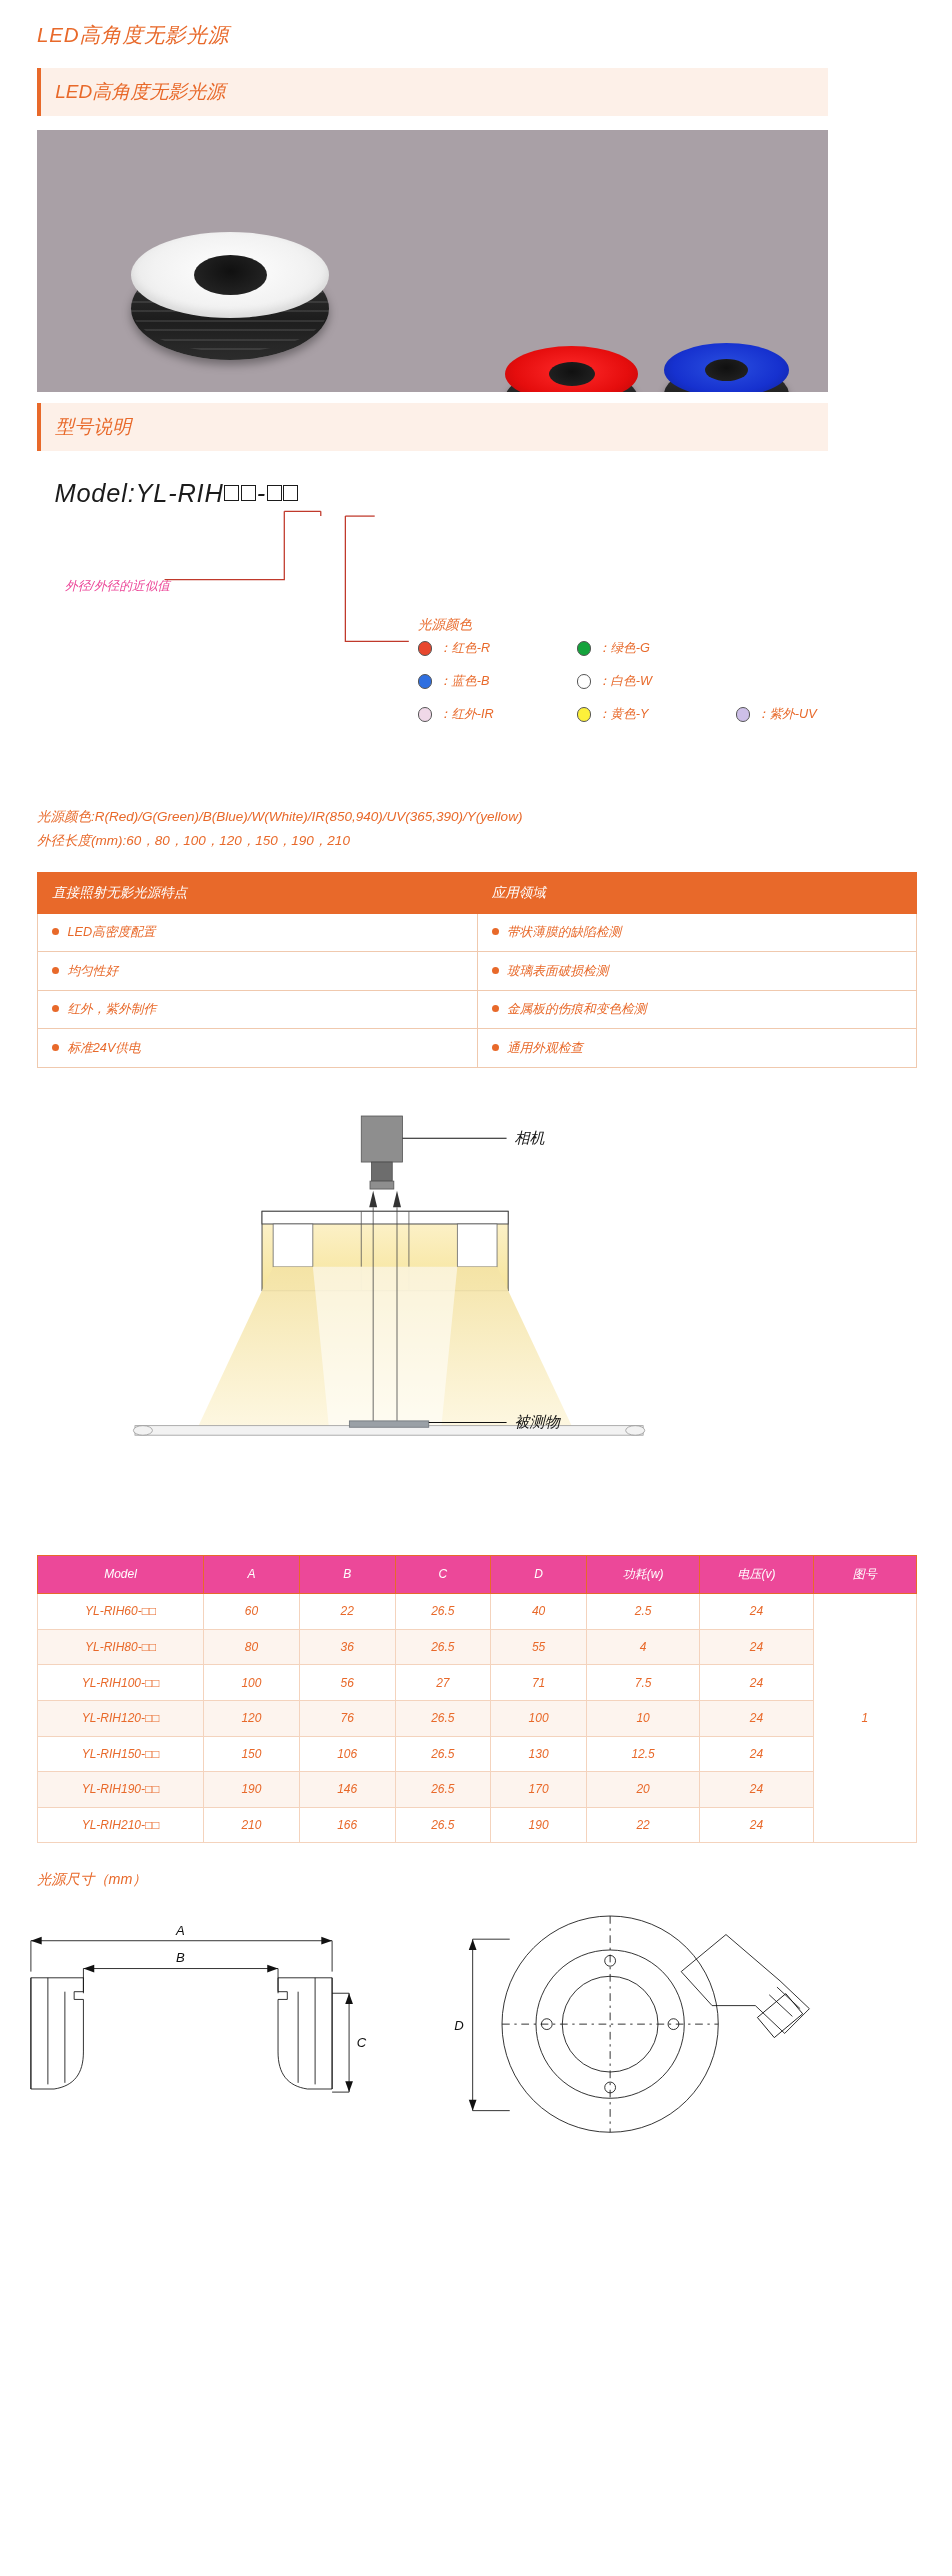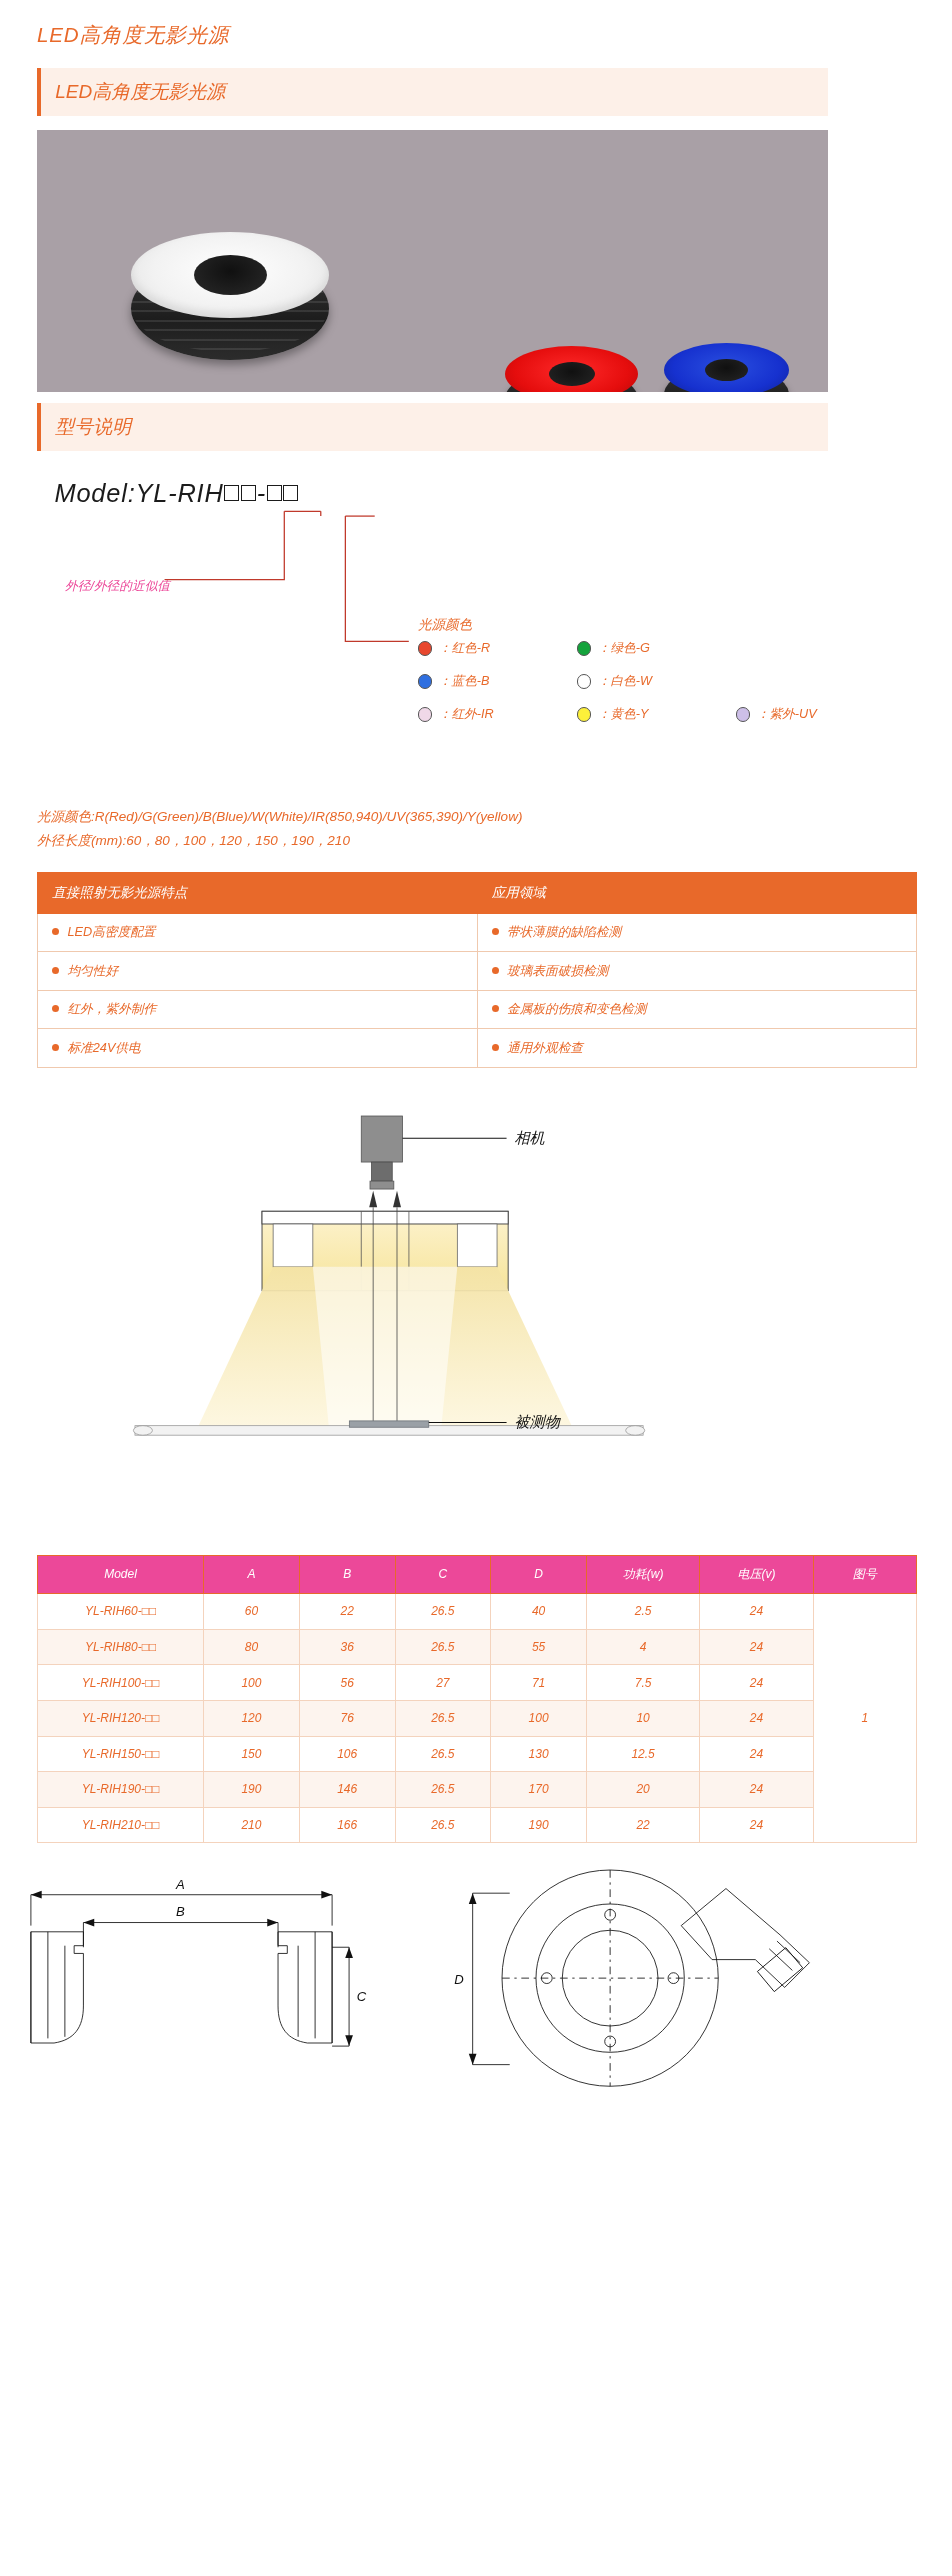--- a/index.html
+++ b/index.html
@@ -484,20 +484,21 @@
         <td>210</td>
         <td>166</td>
         <td>26.5</td>
         <td>190</td>
         <td>22</td>
         <td>24</td>
       </tr>
     </tbody>
   </table>
 
+  <div class="dim-title">光源尺寸（mm）</div>
 
   <div class="dim-wrap">
     <svg width="889" height="262" viewBox="0 0 1120 330">
       <g stroke="#111" fill="none" stroke-width="1.1">
 
         <line x1="40" y1="52" x2="430" y2="52"></line>
         <polygon points="40,52 54,47 54,57" fill="#111" stroke="none"></polygon>
         <polygon points="430,52 416,47 416,57" fill="#111" stroke="none"></polygon>
         <line x1="40" y1="52" x2="40" y2="92"></line>
         <line x1="430" y1="52" x2="430" y2="92"></line>

